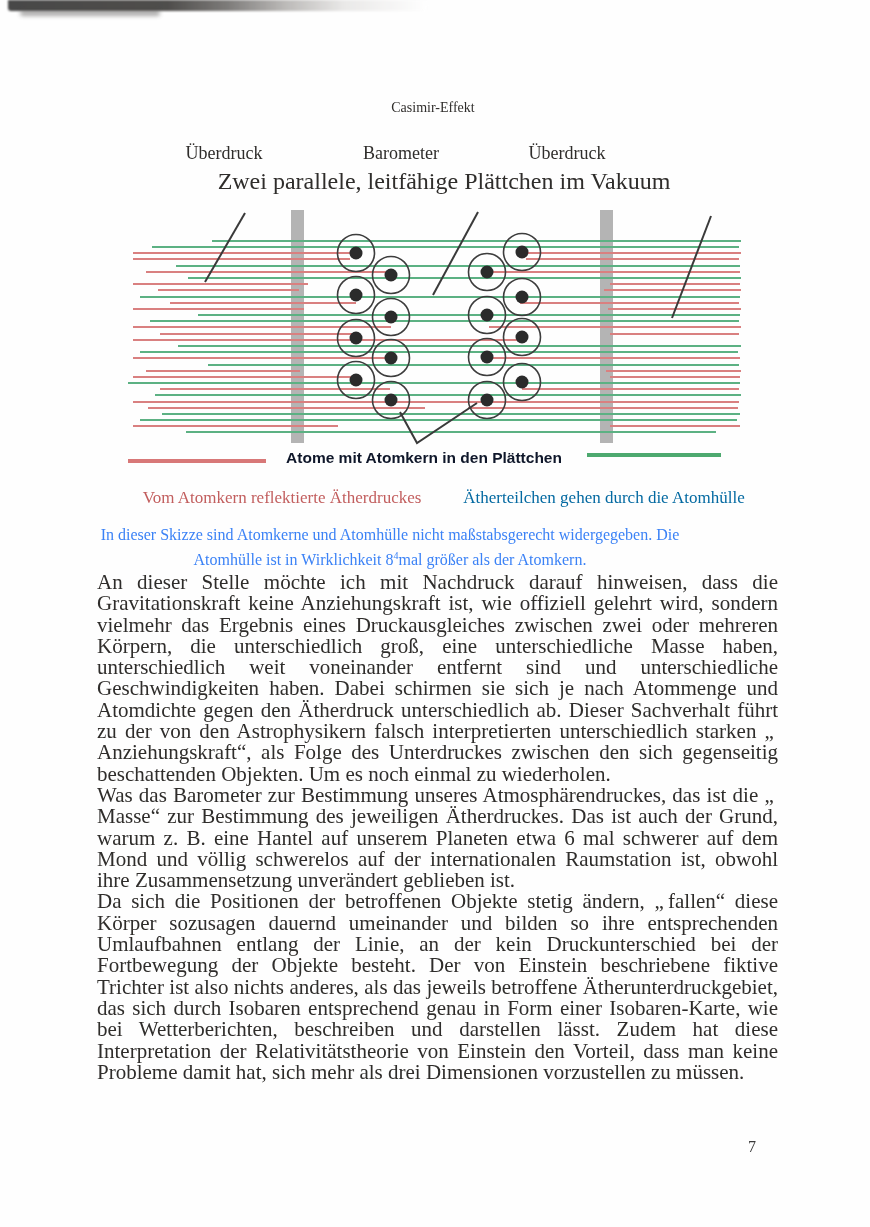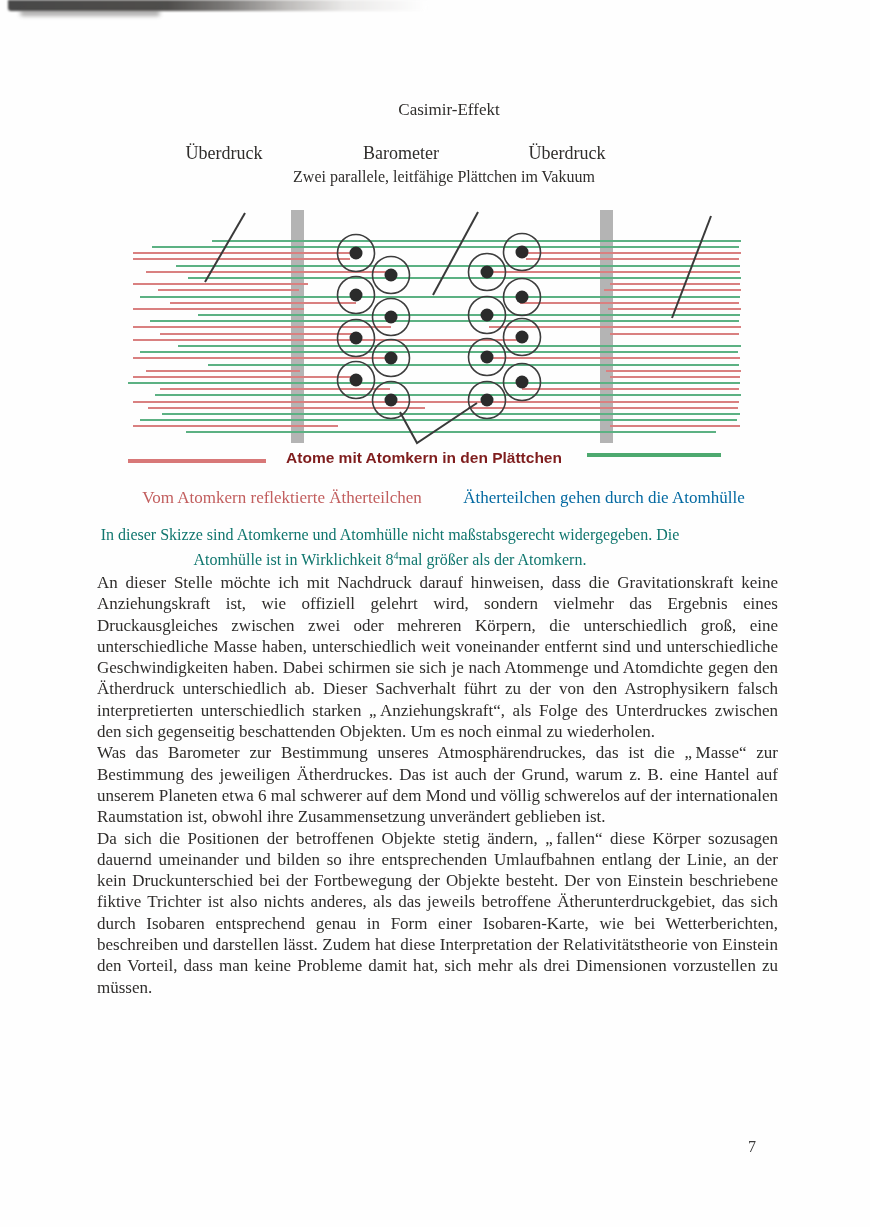--- a/index.html
+++ b/index.html
@@ -6,39 +6,39 @@
   .page{
     position:relative;
     width:870px;height:1227px;
     background:#fefefe;
     overflow:hidden;
     font-family:"Liberation Serif", serif;
     color:#2f2d2b;
   }
   .abs{position:absolute;}
   .centered{transform:translateX(-50%);white-space:nowrap;}
-  .title{top:100px;left:449px;font-size:17px;}
+  .title{top:100px;left:433px;font-size:14px;}
   .pressure{top:143px;font-size:18px;}
-  .subtitle{top:168px;left:444px;font-size:16px;}
+  .subtitle{top:168px;left:444px;font-size:24px;}
   .diagram-svg{top:0;left:0;}
   .legend-label{
     top:449px;left:424px;
     font-family:"Liberation Sans", sans-serif;
-    font-weight:bold;font-size:15.5px;color:#7f1d1d;
+    font-weight:bold;font-size:15.5px;color:#0f172a;
   }
   .red-caption{top:488px;left:282px;font-size:17px;color:#c25e5e;}
   .green-caption{top:488px;left:604px;font-size:17px;color:#0369a1;}
   .sketch-note{
     top:522px;left:97px;width:586px;
-    font-size:16px;line-height:25px;text-align:center;color:#0f766e;
+    font-size:16px;line-height:25px;text-align:center;color:#3b82f6;
   }
   .sketch-note sup{font-size:10px;line-height:0;}
   .bodytext{
     top:572px;left:97px;width:681px;
-    font-size:17px;line-height:21.3px;text-align:justify;
+    font-size:21px;line-height:21.3px;text-align:justify;
   }
   .bodytext p{margin:0;}
   .page-number{top:1138px;left:748px;font-size:16px;color:#3a3a3a;}
   .smudge-top{
     top:0;left:8px;width:420px;height:11px;
     background:linear-gradient(to right,#353535 0%,#3d3b39 38%,#6f6d6b 52%,#b5b3b1 66%,#e8e7e6 80%,#ffffff 100%);
     border-radius:0 0 6px 3px;
     filter:blur(1px);
     opacity:.9;
   }
@@ -147,21 +147,21 @@
       <circle cx="522" cy="382" r="6.5" fill="#2b2b2b"></circle>
       <line x1="205" y1="282" x2="245" y2="213" stroke="#3a3a3a" stroke-width="2"></line>
       <line x1="433" y1="295" x2="478" y2="212" stroke="#3a3a3a" stroke-width="2"></line>
       <line x1="672" y1="318" x2="711" y2="216" stroke="#3a3a3a" stroke-width="2"></line>
       <polyline points="400,412 417,443 477,403" fill="none" stroke="#3a3a3a" stroke-width="2"></polyline>
       <rect x="128" y="459" width="138" height="4" fill="#d87878"></rect>
       <rect x="587" y="453" width="134" height="4" fill="#4da96f"></rect>
     </svg>
 
   <div class="abs legend-label centered">Atome mit Atomkern in den Plättchen</div>
-  <div class="abs red-caption centered">Vom Atomkern reflektierte Ätherteilchen</div>
+  <div class="abs red-caption centered">Vom Atomkern reflektierte Ätherdruckes</div>
   <div class="abs green-caption centered">Ätherteilchen gehen durch die Atomhülle</div>
 
   <div class="abs sketch-note">
     <span>In dieser Skizze sind Atomkerne und Atomhülle nicht maßstabsgerecht widergegeben. Die</span><br>
     <span>Atomhülle ist in Wirklichkeit 8</span><sup>4</sup><span>mal größer als der Atomkern.</span>
   </div>
 
   <div class="abs bodytext">
     <p>An dieser Stelle möchte ich mit Nachdruck darauf hinweisen, dass die Gravitationskraft keine Anziehungskraft ist, wie offiziell gelehrt wird, sondern vielmehr das Ergebnis eines Druckausgleiches zwischen zwei oder mehreren Körpern, die unterschiedlich groß, eine unterschiedliche Masse haben, unterschiedlich weit voneinander entfernt sind und unterschiedliche Geschwindigkeiten haben. Dabei schirmen sie sich je nach Atommenge und Atomdichte gegen den Ätherdruck unterschiedlich ab. Dieser Sachverhalt führt zu der von den Astrophysikern falsch interpretierten unterschiedlich starken „ Anziehungskraft“, als Folge des Unterdruckes zwischen den sich gegenseitig beschattenden Objekten. Um es noch einmal zu wiederholen.</p>
     <p>Was das Barometer zur Bestimmung  unseres Atmosphärendruckes, das ist die „ Masse“ zur Bestimmung des jeweiligen Ätherdruckes. Das ist auch der Grund, warum z. B. eine Hantel auf unserem Planeten etwa 6 mal schwerer auf dem Mond und völlig schwerelos auf der internationalen Raumstation ist, obwohl ihre Zusammensetzung unverändert geblieben ist.</p>

